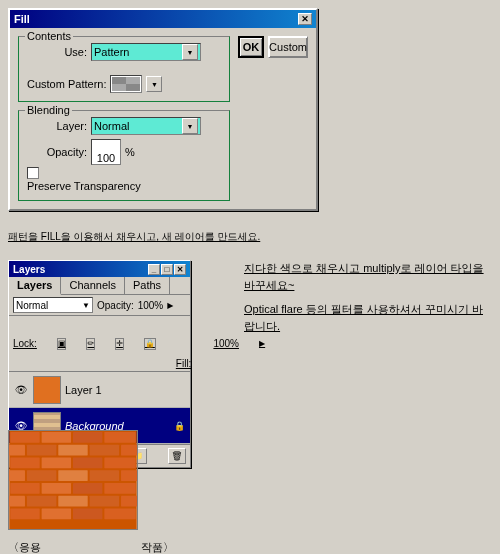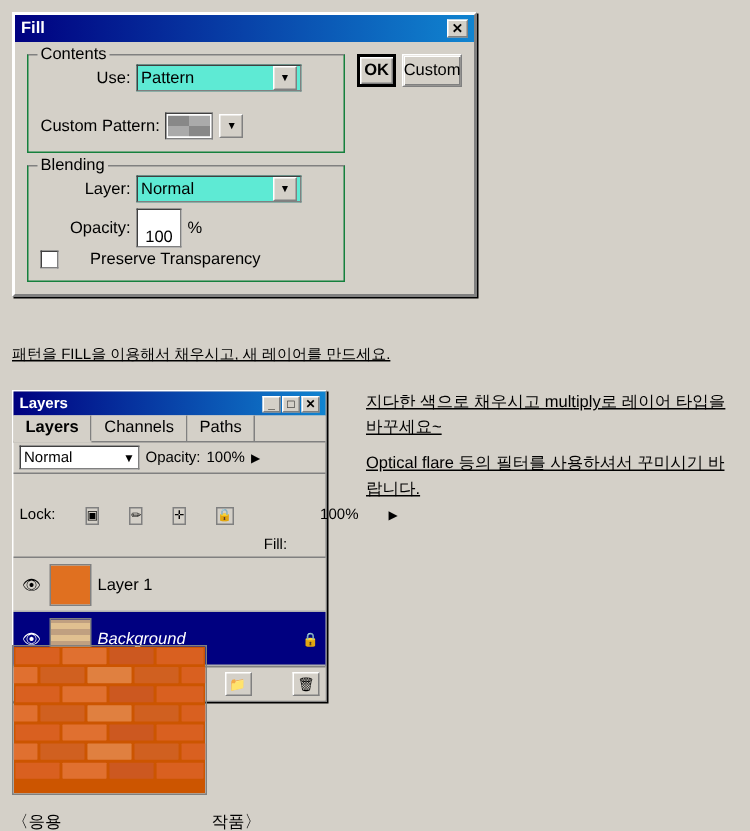--- a/index.html
+++ b/index.html
@@ -166,22 +166,23 @@
       border: 1px solid #808080;
       border-top-color: #404040;
       border-left-color: #404040;
       background: white;
       font-size: 11px;
       text-align: center;
       padding: 12px 2px;
     }
     .checkbox-row {
       display: flex;
-      gap: 21px;
+      gap: 1px;
       margin-top: 2px;
+      flex-direction: column;
     }
     .win-checkbox {
       width: 12px;
       height: 12px;
       border: 1px solid #808080;
       border-top-color: #404040;
       border-left-color: #404040;
       background: white;
     }
     .ok-btn, .cancel-btn {
@@ -213,21 +214,21 @@
       font-family: 'MS Sans Serif', Arial, sans-serif;
       line-height: 1.4;
       text-decoration: underline;
     }
 
     
     .layers-panel {
       position: absolute;
       top: 260px;
       left: 8px;
-      width: 210px;
+      width: 183px;
       background: #d4d0c8;
       border: 1px solid #808080;
       border-top-color: #fff;
       border-left-color: #fff;
       box-shadow: 1px 1px 0 #000;
     }
     .layers-title-bar {
       background: linear-gradient(to right, #000080, #1084d0);
       color: white;
       font-size: 11px;
@@ -293,20 +294,21 @@
       align-items: center;
       padding: 0 2px;
     }
     .layers-lock-row {
       display: flex;
       align-items: center;
       padding: 2px 4px;
       gap: 20px;
       border-bottom: 1px solid #808080;
       font-size: 10px;
+      text-decoration: underline;
     }
     .lock-icon-box {
       width: 12px;
       height: 12px;
       border: 1px solid #808080;
       display: flex;
       align-items: center;
       justify-content: center;
       font-size: 8px;
       background: #d4d0c8;

